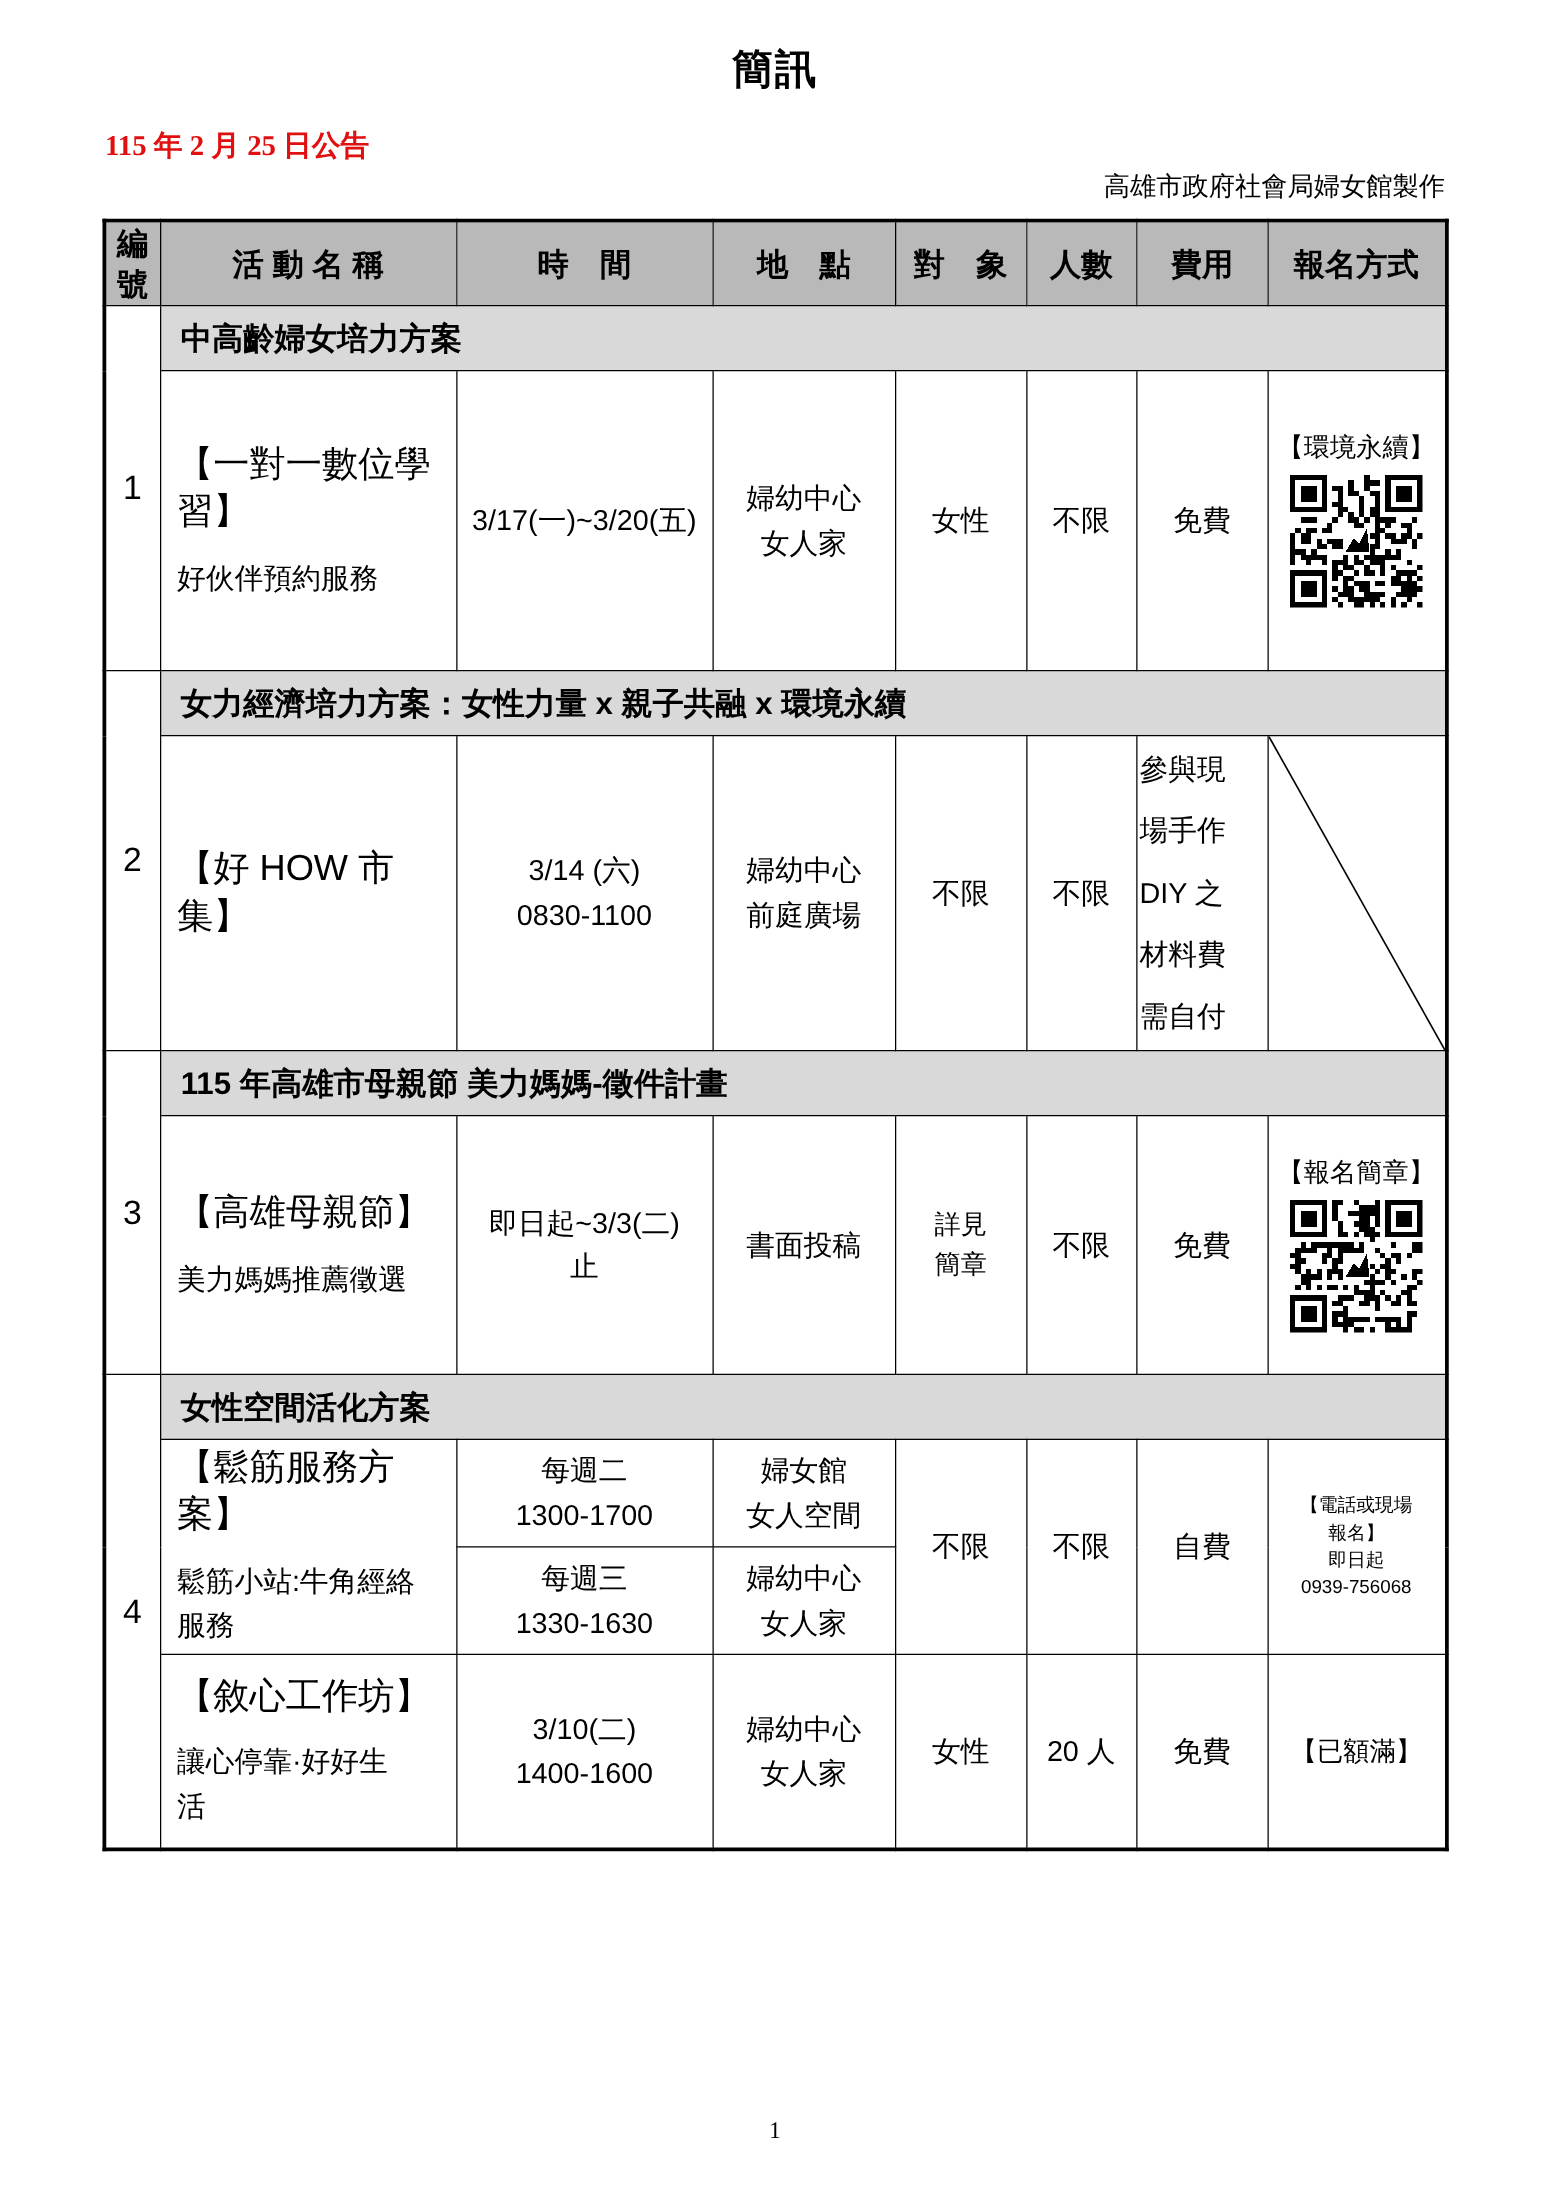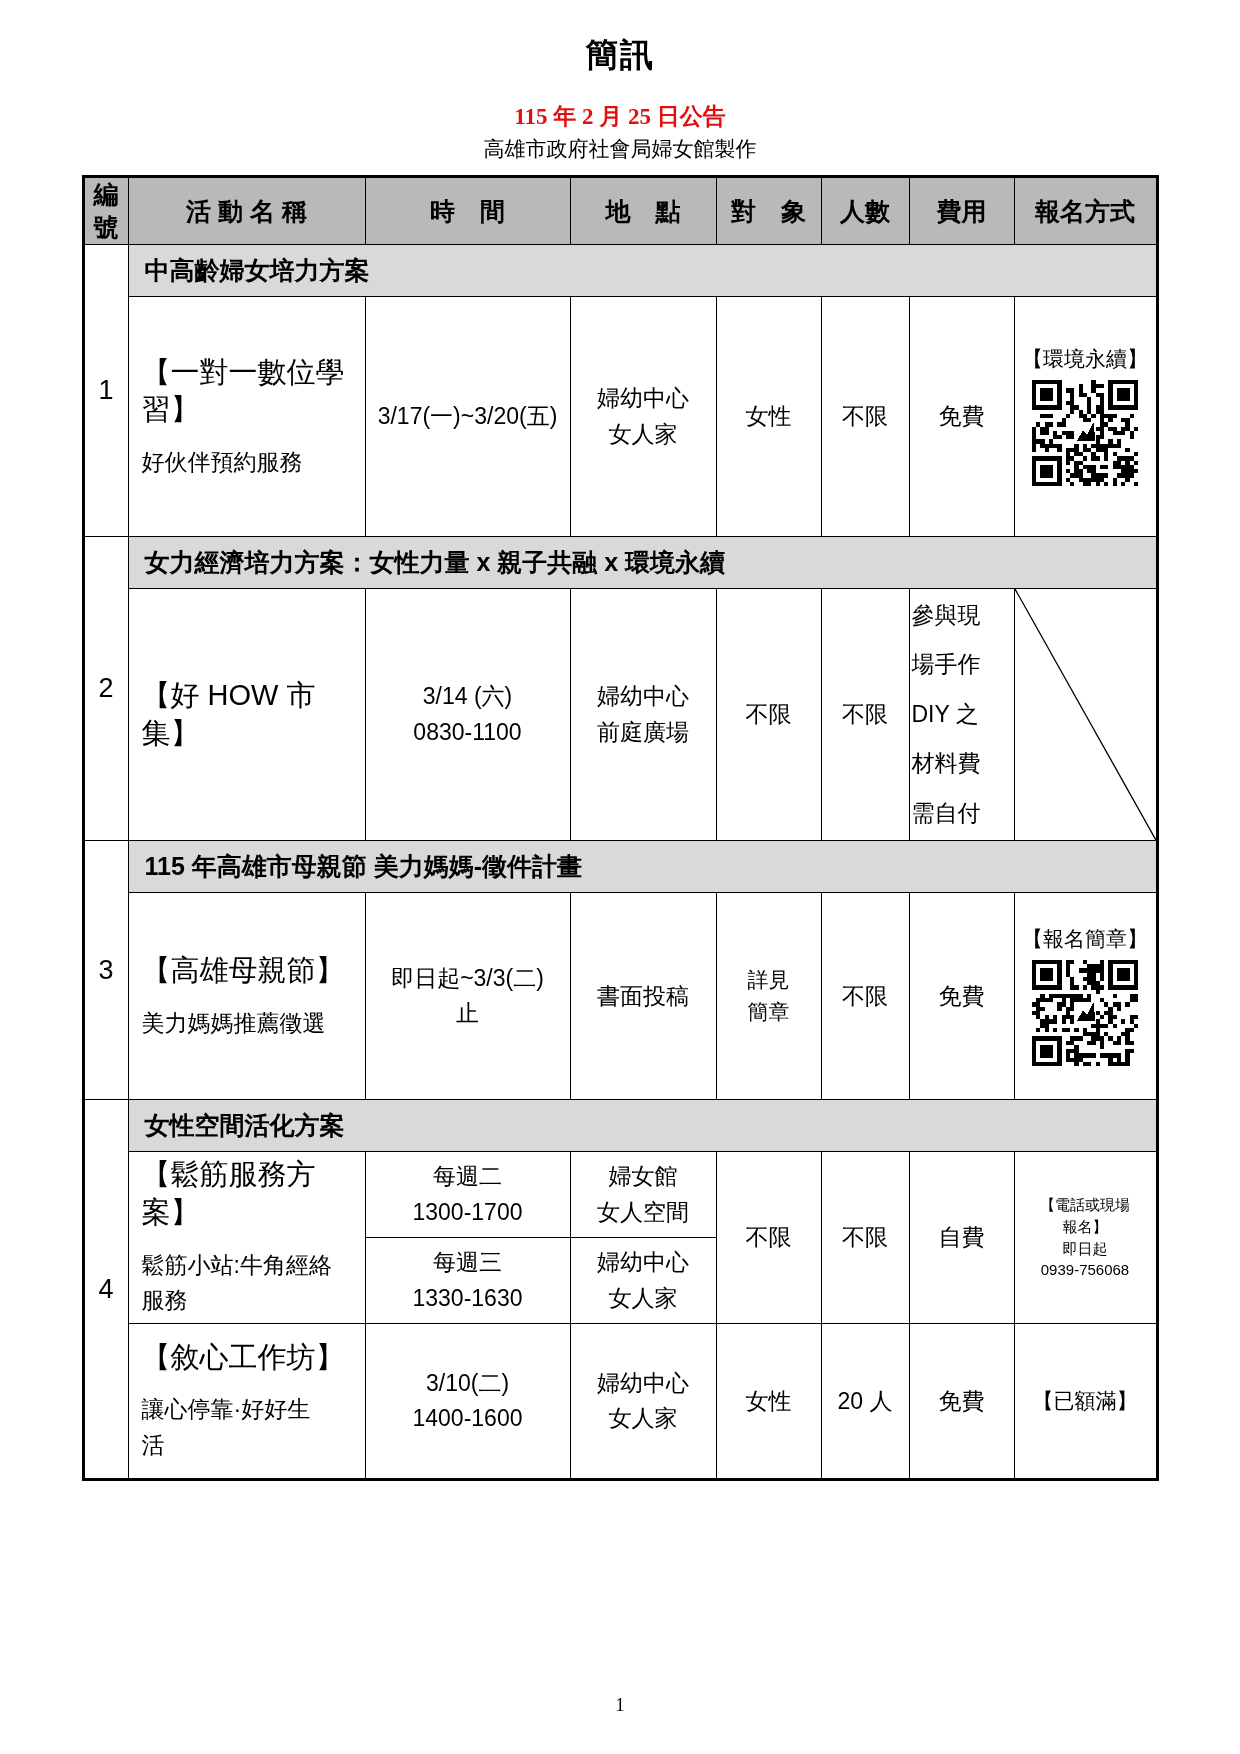--- a/index.html
+++ b/index.html
@@ -16,27 +16,27 @@
   }
   .sheet{position:relative;width:1240px;height:1754px;overflow:hidden;}
   .doc-title{
     margin:72px 80px 0;
     text-align:center;font-size:33px;font-weight:bold;
     letter-spacing:1.5px;line-height:1.0;
   }
   .doc-title-line2{margin-top:38px;}
   .announce{
     margin:30px 84px 0;
-    text-align:center;color:var(--red);
+    text-align:left;color:var(--red);
     font-family:"Liberation Serif","DejaVu Serif",serif;
     font-weight:bold;font-size:23px;
   }
   .maker{
     margin:3px 84px 0;
-    text-align:center;font-size:21px;
+    text-align:right;font-size:21px;
   }
   table.activities{
     width:1074px;margin:12px auto 0;
     border-collapse:collapse;table-layout:fixed;
     border:3px solid #000;
   }
   td{
     border:1px solid #000;
     vertical-align:middle;text-align:center;
     font-size:23px;padding:2px;overflow:hidden;

